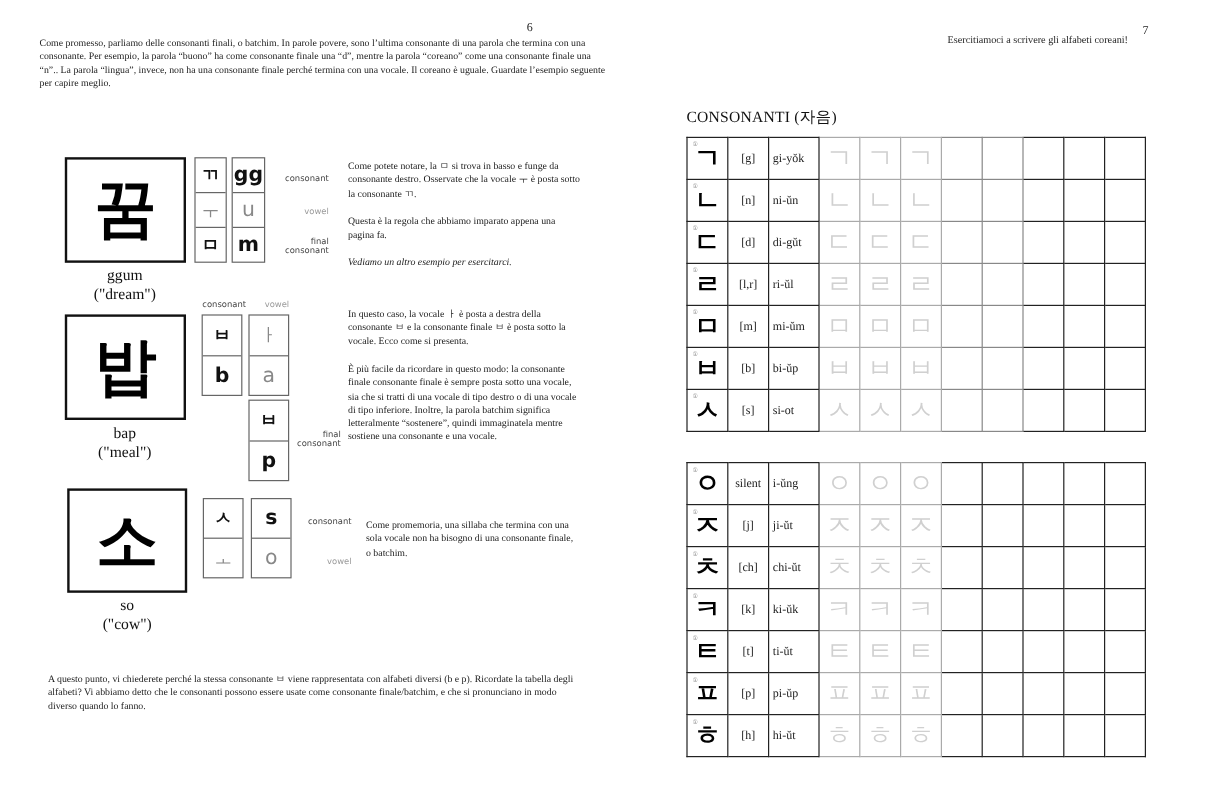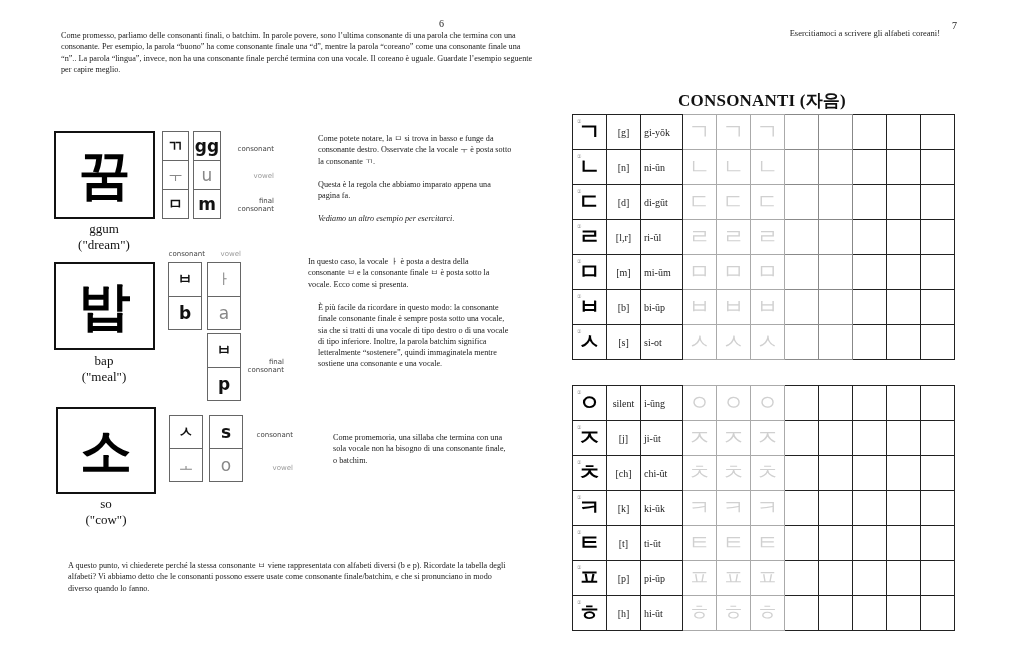--- a/index.html
+++ b/index.html
@@ -4,21 +4,21 @@
 <style>
   * { box-sizing: border-box; margin: 0; padding: 0; }
   html, body { width: 1024px; height: 662px; background: #ffffff; overflow: hidden; }
   body { position: relative; font-family: "Liberation Serif", "DejaVu Serif", serif; color: #111; }
   .abs { position: absolute; }
   .serif { font-family: "Liberation Serif", "DejaVu Serif", serif; }
 
   
   .pnum { font-size: 10px; color: #222; }
 
-  .para { font-size: 8.2px; line-height: 11.3px; color: #1a1a1a; margin-left: 28px; }
+  .para { font-size: 8.2px; line-height: 11.3px; color: #1a1a1a; }
 
   
   .bigbox { border: 2.5px solid #111; background: #fff; display: flex; align-items: center; justify-content: center; }
   .bigbox span { font-family: "DejaVu Sans", sans-serif; font-weight: bold; font-size: 52px; color: #000; line-height: 1; }
   .caption { font-size: 13px; text-align: center; line-height: 16px; color: #111; }
 
   
   .scol { border: 1.5px solid #666; background: #fff; }
   .scell { display: flex; align-items: center; justify-content: center; font-family: "DejaVu Sans", sans-serif; font-weight: bold; border-bottom: 1.5px solid #666; }
   .scell:last-child { border-bottom: none; }
@@ -31,21 +31,21 @@
   
   .grid { position: absolute; border-collapse: collapse; }
   .grid td { border: 1.4px solid #222; width: 34px; height: 35px; text-align: center; vertical-align: middle; padding: 0; }
   .grid td.glyph { font-family: "DejaVu Sans", sans-serif; font-size: 22px; font-weight: bold; color: #000; position: relative; }
   .grid td.ipa { font-size: 10px; color: #222; }
   .grid td.name { font-size: 10px; color: #222; width: 42px; text-align: left; padding-left: 3px; }
   .grid td.trace { font-family: "DejaVu Sans", sans-serif; font-size: 22px; color: #d0d0d0; border-color: #aaa; }
   .grid td.blank-light { border-color: #888; }
   .grid td.blank { border-color: #222; }
   .stroke-mark { position: absolute; font-size: 5px; color: #888; top: 3px; left: 4px; font-family: "DejaVu Sans", sans-serif; font-weight: normal; }
-  .title-main { font-size: 17px; color: #111; text-align: center; letter-spacing: 0.2px; font-weight: bold; }
+  .title-main { font-size: 13px; color: #111; text-align: left; letter-spacing: 0.2px; }
 </style>
 </head>
 <body>
 
 <div>
   <div class="abs pnum serif" style="left:439px; top:18px;">6</div>
 
   <div class="abs para" style="left:33px; top:30px; width:476px;">Come promesso, parliamo delle consonanti finali, o batchim. In parole povere, sono l’ultima consonante di una parola che termina con una consonante. Per esempio, la parola “buono” ha come consonante finale una “d”, mentre la parola “coreano” come una consonante finale una “n”.. La parola “lingua”, invece, non ha una consonante finale perché termina con una vocale. Il coreano è uguale. Guardate l’esempio seguente per capire meglio.</div>
 
   <div class="abs bigbox" style="left:54px; top:131px; width:101px; height:88px;">
@@ -92,21 +92,21 @@
     <div class="scell jamo grey" style="flex:1;">ㅏ</div>
     <div class="scell latin grey" style="flex:1;">a</div>
   </div>
   <div class="abs scol" style="left:207px; top:333px; width:34px; height:68px; display:flex; flex-direction:column;">
     <div class="scell jamo" style="flex:1;">ㅂ</div>
     <div class="scell latin" style="flex:1;">p</div>
   </div>
   <div class="abs lbl" style="left:240px; top:358px; width:44px; white-space:pre-line;">final
 consonant</div>
 
-  <div class="abs para" style="left:280px; top:256px; width:195px;">In questo caso, la vocale ㅏ è posta a destra della consonante ㅂ e la consonante finale ㅂ è posta sotto la vocale. Ecco come si presenta.</div>
+  <div class="abs para" style="left:290px; top:256px; width:195px;">In questo caso, la vocale ㅏ è posta a destra della consonante ㅂ e la consonante finale ㅂ è posta sotto la vocale. Ecco come si presenta.</div>
   <div class="abs para" style="left:290px; top:302px; width:195px;">È più facile da ricordare in questo modo: la consonante finale consonante finale è sempre posta sotto una vocale, sia che si tratti di una vocale di tipo destro o di una vocale di tipo inferiore. Inoltre, la parola batchim significa letteralmente “sostenere”, quindi immaginatela mentre sostiene una consonante e una vocale.</div>
 
   <div class="abs bigbox" style="left:56px; top:407px; width:100px; height:87px;">
     <span>소</span>
   </div>
   <div class="abs caption" style="left:46px; top:496px; width:120px;">
     <div>so</div>
     <div>("cow")</div>
   </div>
   <div class="abs scol" style="left:169px; top:415px; width:34px; height:67px; display:flex; flex-direction:column;">

